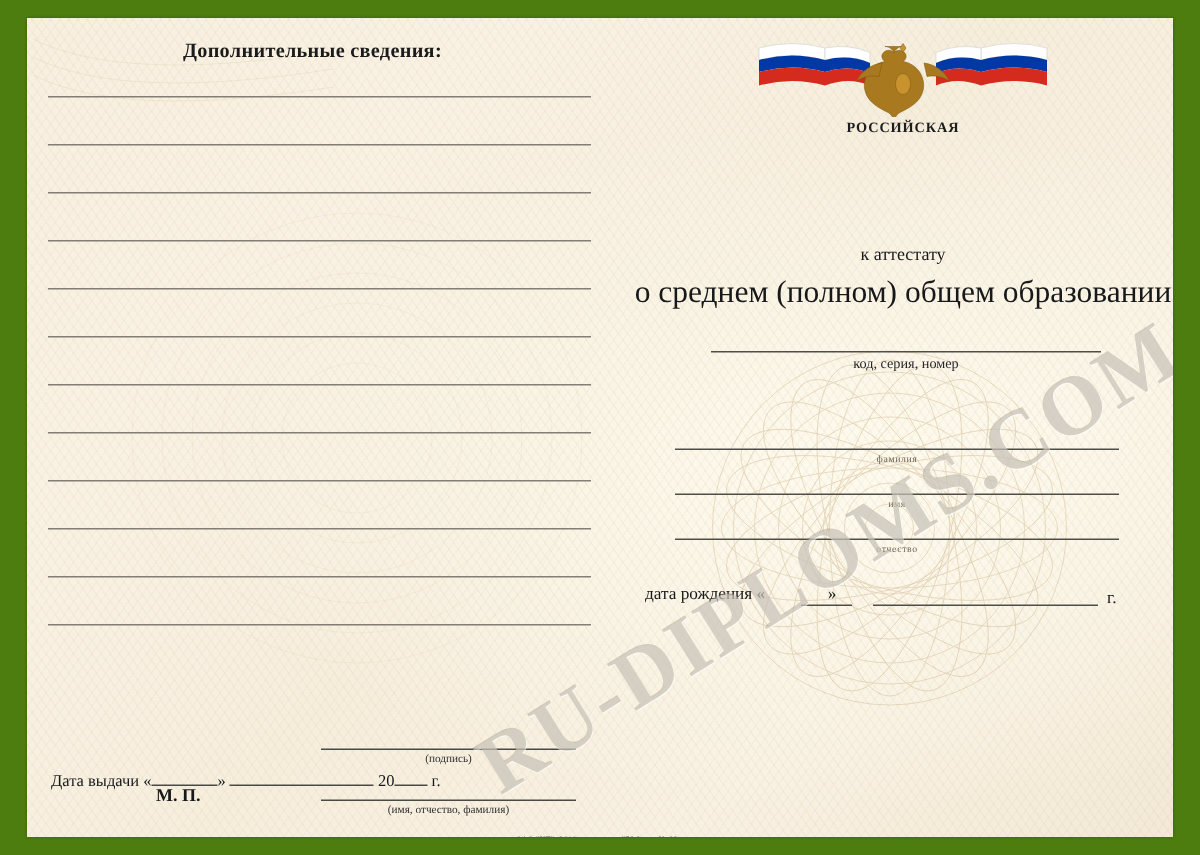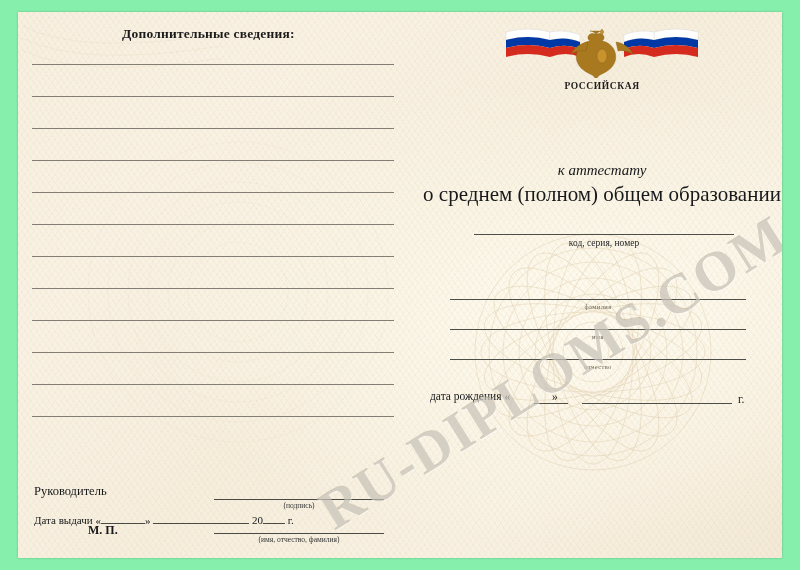--- a/index.html
+++ b/index.html
@@ -10,21 +10,21 @@
   body {
     width: 800px;
     height: 570px;
     font-family: "Liberation Serif", serif;
     overflow: hidden;
   }
   #page {
     position: relative;
     width: 800px;
     height: 570px;
-    background: #86efac;
+    background: #4d7c0f;
   }
   
   #sheet {
     position: absolute;
     left: 18px;
     top: 12px;
     width: 764px;
     height: 546px;
     background:
       radial-gradient(ellipse at 72% 55%, rgba(255,252,240,0.85) 0%, rgba(255,250,235,0.0) 55%),
@@ -131,21 +131,21 @@
     position: absolute;
     left: 196px;
     top: 489px;
     width: 170px;
     text-align: center;
     font-size: 7.5px;
     color: #333;
   }
   #mp {
     position: absolute;
-    left: 70px;
+    left: 86px;
     top: 511px;
     font-size: 12px;
     font-weight: bold;
     color: #16181a;
   }
   #sig-line-2 {
     position: absolute;
     left: 196px;
     top: 521px;
     width: 170px;
@@ -209,23 +209,22 @@
     font-weight: bold;
     letter-spacing: 2.2px;
     color: #16181a;
   }
   #doc-sub1 {
     position: absolute;
     left: 0;
     top: 150px;
     width: 360px;
     text-align: center;
-    font-size: 15px;
-    color: #16181a;
-    font-style: italic;
+    font-size: 12px;
+    color: #16181a;
   }
   #doc-sub2 {
     position: absolute;
     left: 0;
     top: 170px;
     width: 360px;
     text-align: center;
     font-size: 21px;
     color: #16181a;
   }
@@ -353,21 +352,20 @@
 
     <div id="issue-row">
       <span>Дата выдачи</span>
       <span>«</span><span class="u" style="width:44px;"></span><span>»</span>
       <span class="u" style="width:96px;"></span>
       <span>20</span><span class="u" style="width:22px;"></span>
       <span>г.</span>
     </div>
 
     <div id="head-block">
-      <div>Руководитель</div>
     </div>
     <div id="sig-line-1"></div>
     <div id="sig-cap-1">(подпись)</div>
 
     <div id="mp">М. П.</div>
     <div id="sig-line-2"></div>
     <div id="sig-cap-2">(имя, отчество, фамилия)</div>
 
     <div id="footprint">ОАО "КТ", 2010 г., уровень "Б"  Заказ № 22</div>
 

